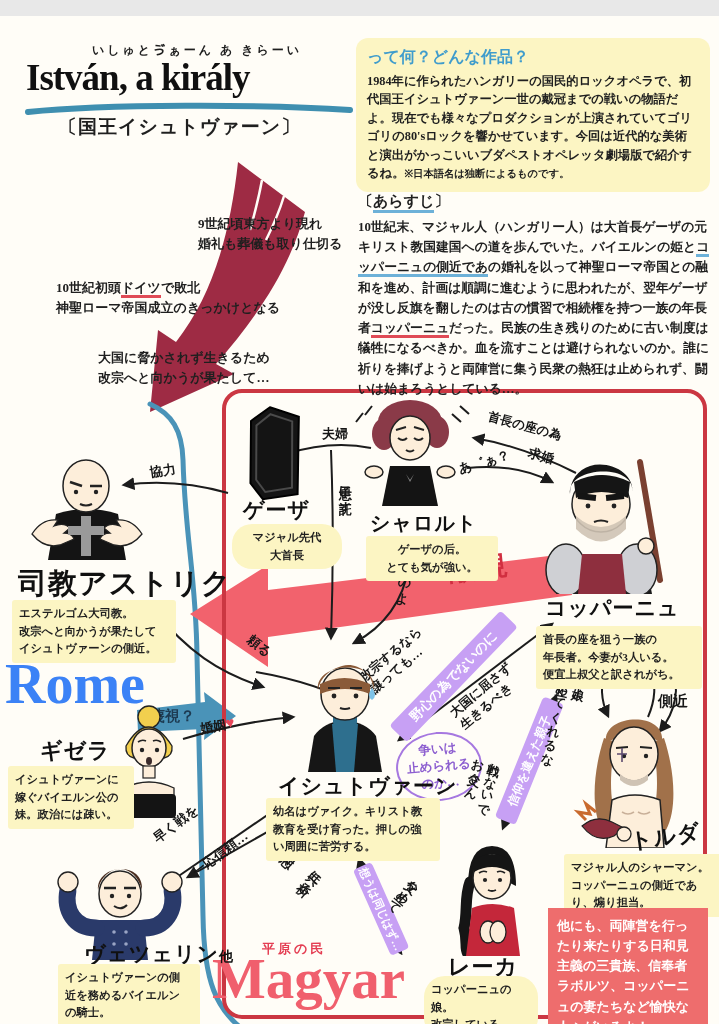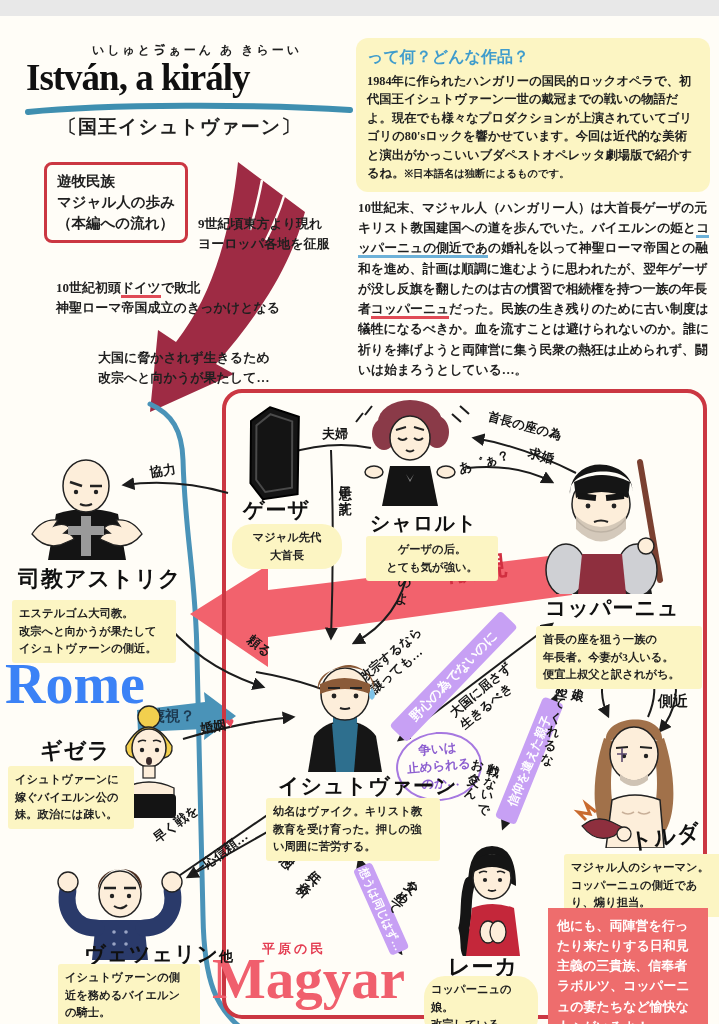--- a/index.html
+++ b/index.html
@@ -78,28 +78,26 @@
     <path d="M4,10 C80,2 240,2 326,8" stroke="#3f8fb0" stroke-width="6" fill="none" stroke-linecap="round"></path>
   </svg>
   <div class="abs title-sub" style="left:58px;top:98px;">〔国王イシュトヴァーン〕</div>
 
   <div class="abs note-box" style="left:356px;top:22px;width:354px;">
     <div class="note-heading">って何？どんな作品？</div>
     <div class="note-body"><span>1984年に作られたハンガリーの国民的ロックオペラで、初代国王イシュトヴァーン一世の戴冠までの戦いの物語だよ。現在でも様々なプロダクションが上演されていてゴリゴリの80'sロックを響かせています。今回は近代的な美術と演出がかっこいいブダペストオペレッタ劇場版で紹介するね。</span><span class="note-small">※日本語名は独断によるものです。</span></div>
   </div>
 
   <div class="abs" style="left:358px;top:176px;width:352px;">
+    <div class="syn-heading"><span>〔</span><span class="u-head">あらすじ</span><span>〕</span></div>
     <div class="syn-body"><span>10世紀末、マジャル人（ハンガリー人）は大首長ゲーザの元キリスト教国建国への道を歩んでいた。バイエルンの姫と</span><span class="u-blue">コッパーニュの側近であ</span><span>の婚礼を以って神聖ローマ帝国との融和を進め、計画は順調に進むように思われたが、翌年ゲーザが没し反旗を翻したのは古の慣習で相続権を持つ一族の年長者</span><span class="u-red">コッパーニュ</span><span>だった。民族の生き残りのために古い制度は犠牲になるべきか。血を流すことは避けられないのか。誰に祈りを捧げようと両陣営に集う民衆の熱狂は止められず、闘いは始まろうとしている…。</span></div>
   </div>
 
-  <div class="abs hist-box pre" style="left:44px;top:146px;">遊牧民族
-マジャル人の歩み
-（本編への流れ）</div>
   <div class="abs hist-text pre" style="left:198px;top:198px;width:185px;">9世紀頃東方より現れ
-ヨーロッパ各地を征服</div>
+婚礼も葬儀も取り仕切る</div>
   <div class="abs hist-text pre" style="left:56px;top:262px;width:270px;"><span>10世紀初頭</span><span class="u-red">ドイツ</span><span>で敗北
 神聖ローマ帝国成立のきっかけとなる</span></div>
   <div class="abs hist-text pre" style="left:98px;top:332px;width:240px;">大国に脅かされず生きるため
 改宗へと向かうが果たして…</div>
 
   <div class="abs rome-jp" style="left:38px;top:624px;">神聖ローマ帝国</div>
   <div class="abs rome-en" style="left:5px;top:636px;">Rome</div>
   <div class="abs magyar-jp" style="left:262px;top:924px;">平原の民</div>
   <div class="abs magyar-en" style="left:212px;top:930px;">Magyar</div>
 
@@ -229,21 +227,21 @@
       <path d="M114,80 q-10,-16 -26,-14 l4,6 q-10,-4 -16,2 l6,5 q-8,0 -10,6 l14,6 q16,4 28,-11 Z" fill="#fdeeda" stroke="#222" stroke-width="1.3"></path>
       <rect x="53" y="62" width="10" height="40" fill="#9a9a9a"></rect>
       <rect x="40" y="72" width="36" height="9" fill="#9a9a9a"></rect>
       <ellipse cx="58" cy="32" rx="23" ry="26" fill="#fdeeda" stroke="#222" stroke-width="1.5"></ellipse>
       <path d="M42,28 l12,4 M74,32 l-12,0" stroke="#222" stroke-width="2.5"></path>
       <circle cx="48" cy="38" r="2.2" fill="#222"></circle>
       <circle cx="68" cy="38" r="2.2" fill="#222"></circle>
       <path d="M52,50 q6,3 12,0" stroke="#222" stroke-width="2" fill="none"></path>
     </svg>
   </div>
-  <div class="abs char-name" style="left:18px;top:548px;font-size:22px;">司教アストリク</div>
+  <div class="abs char-name" style="left:18px;top:548px;font-size:29px;">司教アストリク</div>
   <div class="abs desc pre" style="left:12px;top:584px;width:150px;">エステルゴム大司教。
 改宗へと向かうが果たして
 イシュトヴァーンの側近。</div>
 
   <div class="abs" style="left:112px;top:688px;">
     <svg width="72" height="114">
       <circle cx="37" cy="13" r="11" fill="#f2cf4e" stroke="#222" stroke-width="1.3"></circle>
       <path d="M14,42 Q36,4 60,42 Q61,52 52,54 L22,54 Q13,52 14,42 Z" fill="#f2cf4e" stroke="#222" stroke-width="1.3"></path>
       <ellipse cx="37" cy="44" rx="17" ry="19" fill="#fdeeda" stroke="#222" stroke-width="1.5"></ellipse>
       <circle cx="30" cy="46" r="2.2" fill="#222"></circle>

